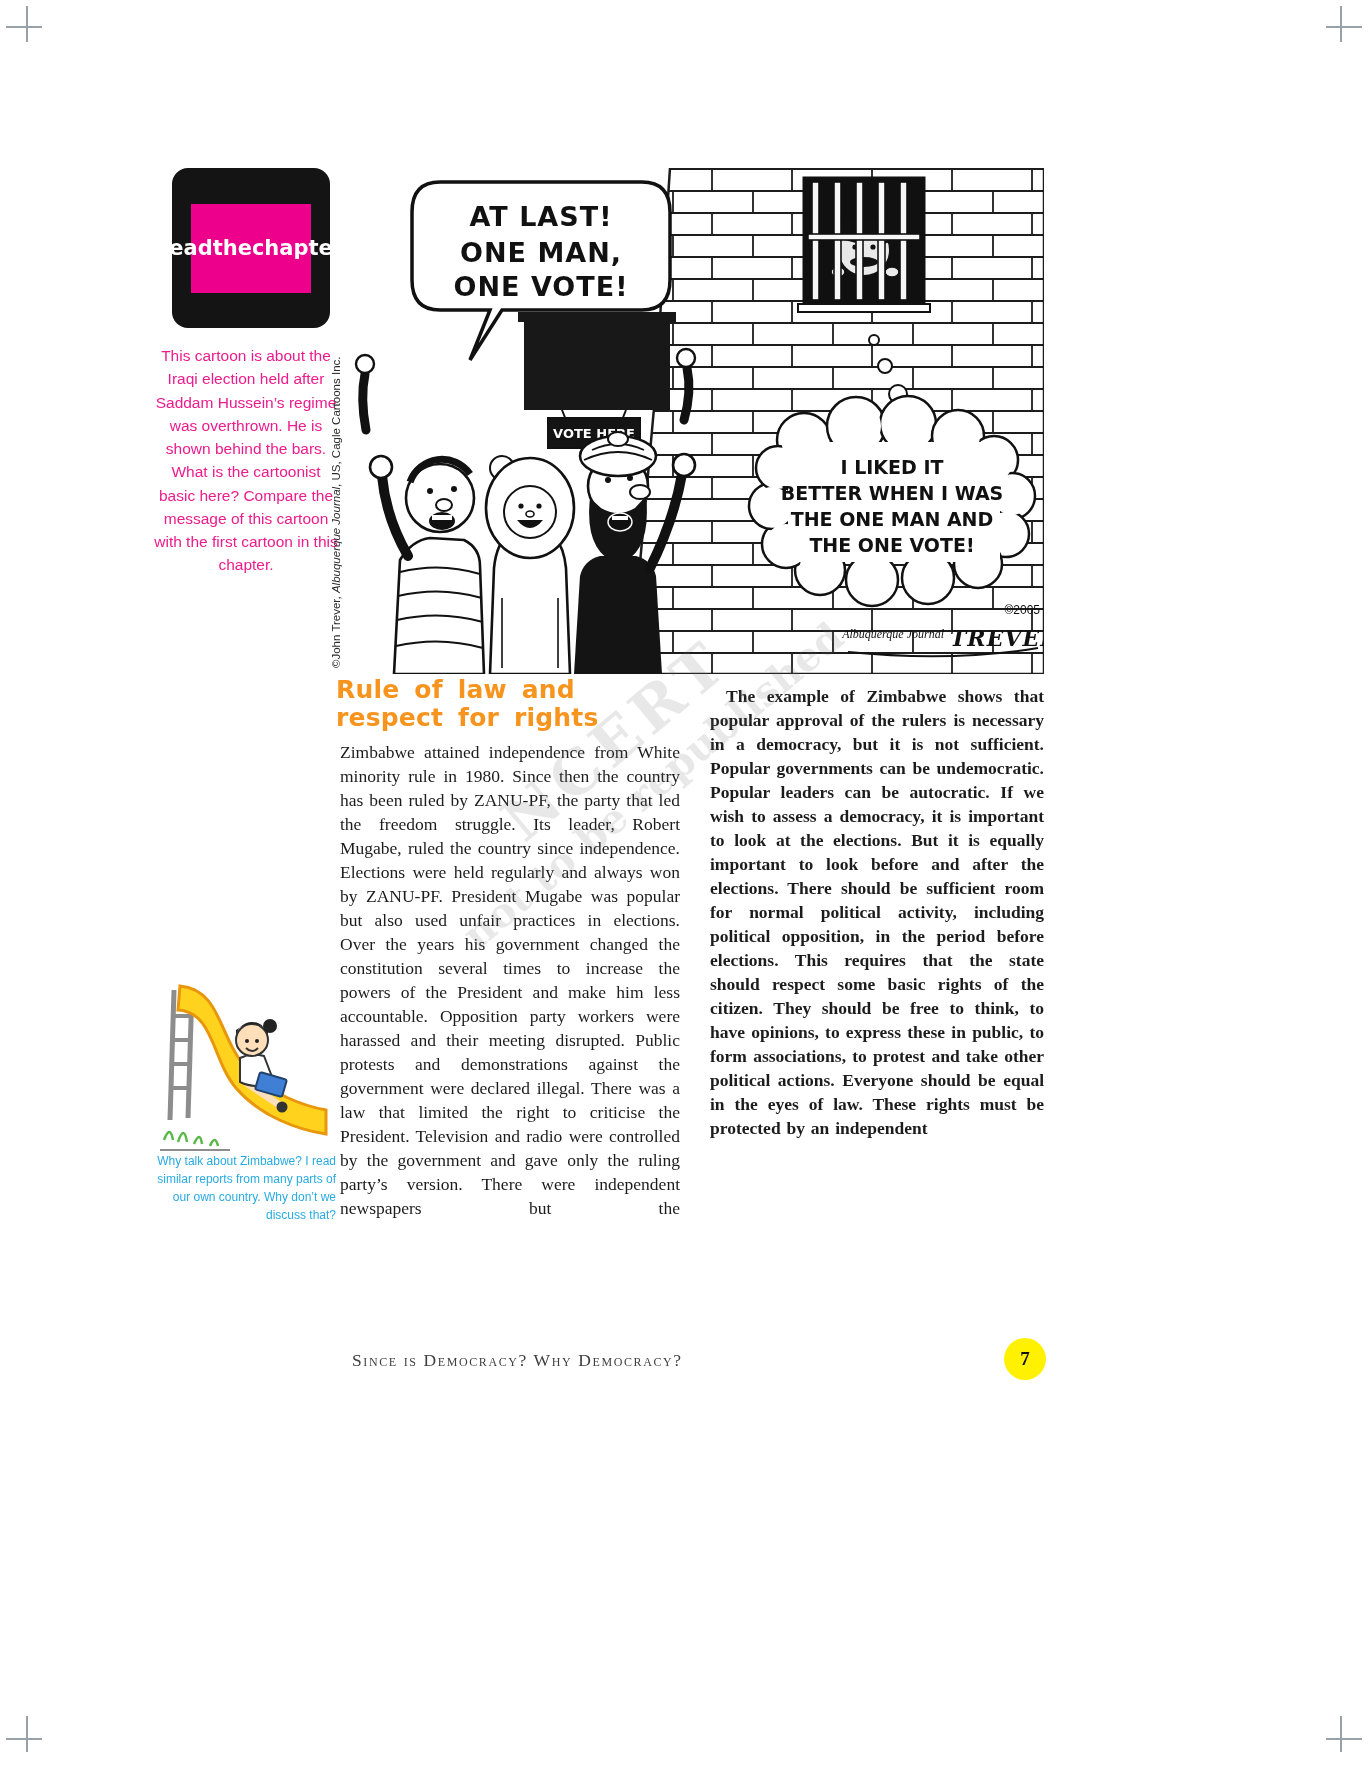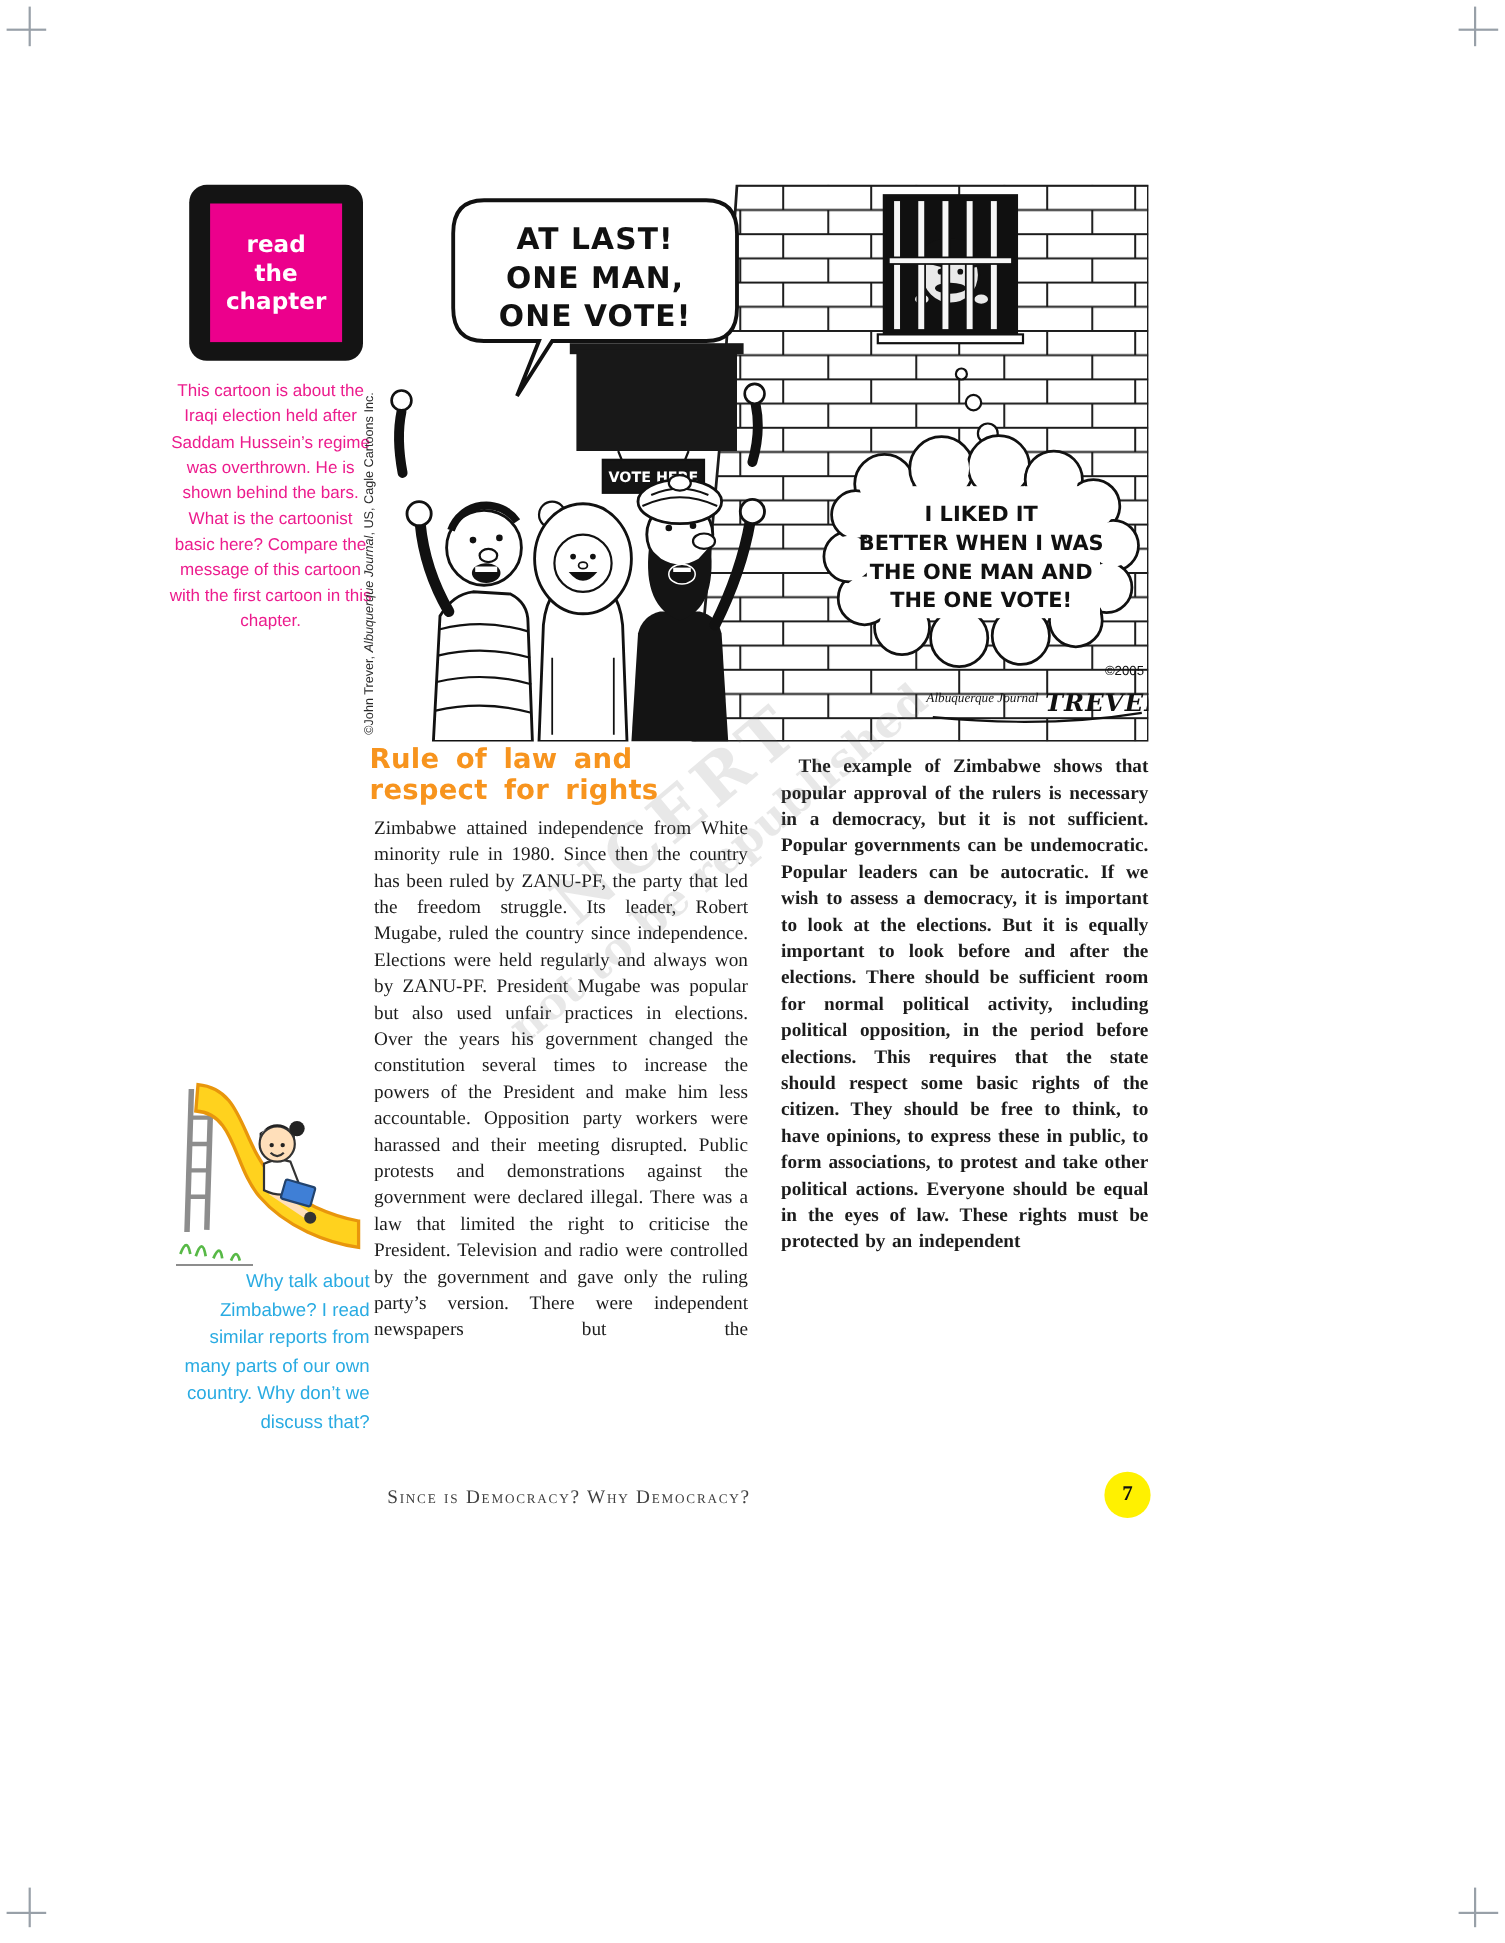--- a/index.html
+++ b/index.html
@@ -8,21 +8,21 @@
     position:relative; width:1368px; height:1766px; background:#ffffff;
     font-family:"Liberation Serif", serif; overflow:hidden; color:#1d1d1d;
   }
   .crop { position:absolute; background:#98a0a8; }
   .crop.h { width:36px; height:2px; }
   .crop.v { width:2px; height:36px; }
 
   
   .stamp { position:absolute; left:172px; top:168px; width:158px; height:160px;
     background:#141414; border-radius:16px; display:flex; align-items:center; justify-content:center; }
-  .stamp-inner { width:120px; height:126px; background:#EC008C; display:flex; flex-direction:column;
+  .stamp-inner { width:120px; height:89px; background:#EC008C; display:flex; flex-direction:row;
     align-items:center; justify-content:center; }
   .stamp-inner span { color:#fff; font-family:"DejaVu Sans", sans-serif; font-weight:bold;
     font-size:21px; line-height:1.25; }
 
   .pink-note { position:absolute; left:154px; top:344px; width:184px; text-align:center;
     color:#EC1C8D; font-family:"Liberation Sans", sans-serif; font-size:15.5px; line-height:1.5; }
 
   .cartoon { position:absolute; left:352px; top:168px; width:692px; height:506px; }
 
   .credit { position:absolute; left:330px; top:668px; width:372px; height:16px;
@@ -36,21 +36,21 @@
 
   .col { position:absolute; text-align:justify; font-size:17.5px; line-height:24px;
     color:#1c1c1c; word-spacing:1.5px; }
   .col1 { left:340px; top:740px; width:340px; text-align-last:justify; }
   .col2 { left:710px; top:684px; width:334px; }
   .col2 p.indent { text-indent:16px;font-weight:bold; }
 
   .girl { position:absolute; left:156px; top:968px; }
 
   .cyan-note { position:absolute; left:148px; top:1152px; width:188px; text-align:right;
-    color:#29ABE2; font-family:"Liberation Sans", sans-serif; font-size:17px; line-height:1.5; }
+    color:#29ABE2; font-family:"Liberation Sans", sans-serif; font-size:12px; line-height:1.5; }
 
   .watermark { position:absolute; left:340px; top:700px; width:580px; text-align:center;
     transform:rotate(-40deg); color:rgba(110,110,110,0.16);
     font-family:"DejaVu Serif", serif; font-weight:bold; pointer-events:none; z-index:4; }
   .watermark .w1 { font-size:60px; letter-spacing:6px; }
   .watermark .w2 { font-size:40px; }
 
   .footer-title { position:absolute; left:352px; top:1350px; font-variant:small-caps;
     font-size:17.5px; letter-spacing:1.6px; color:#3f3f3f; }
   .page-circle { position:absolute; left:1004px; top:1338px; width:42px; height:42px;

